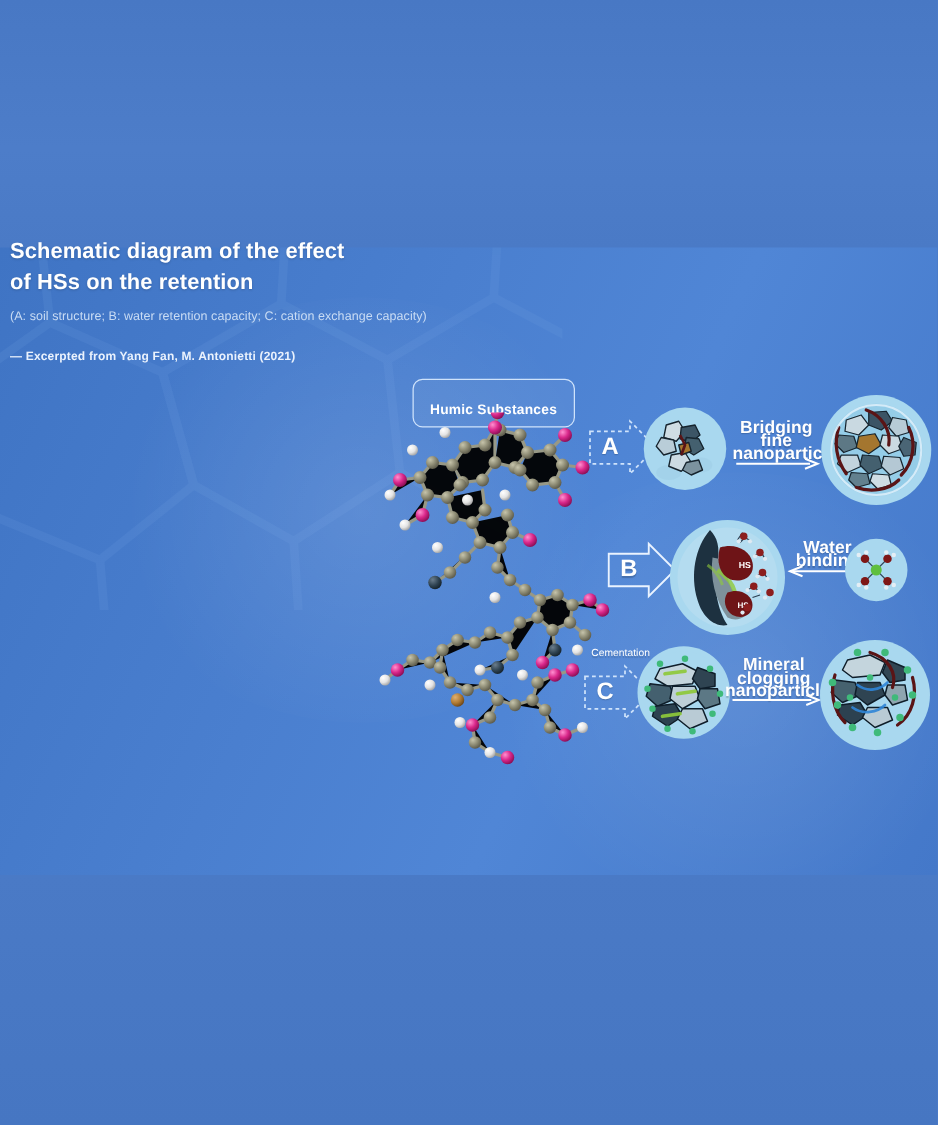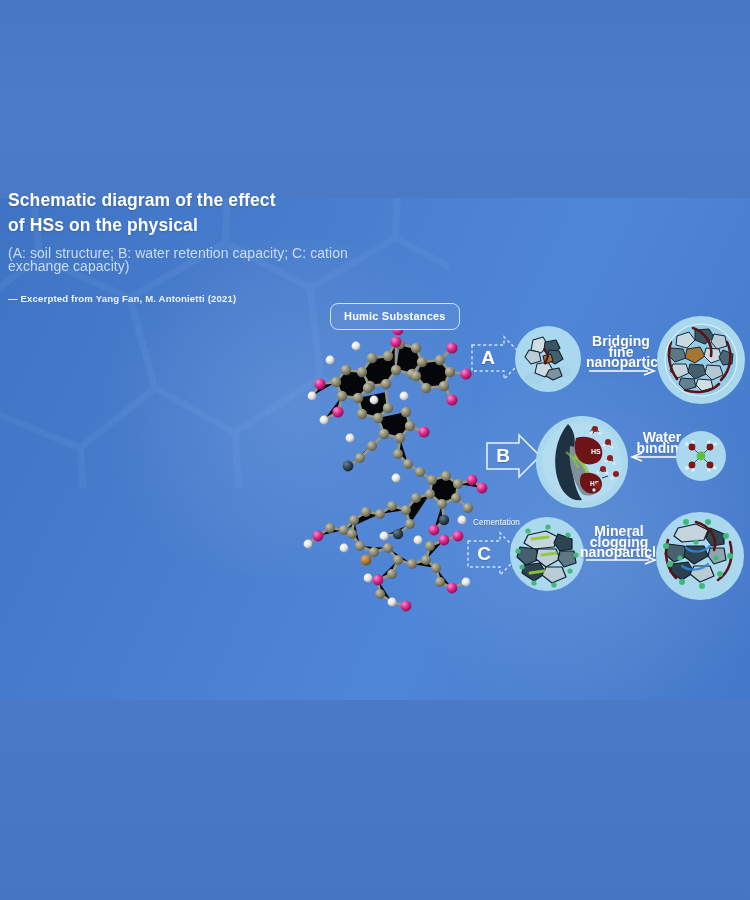--- a/index.html
+++ b/index.html
@@ -36,32 +36,32 @@
   .glow.g2{left:380px;top:180px;width:420px;height:340px;}
 
   
   .textblock{position:absolute;left:8px;top:188px;width:340px;}
   .title{
     color:#ffffff;font-size:17.5px;font-weight:bold;line-height:25px;
     letter-spacing:.1px;text-shadow:0 1px 2px rgba(0,0,0,.18);
   }
   .title .ln{display:block;}
   .subtitle{
-    margin-top:9px;color:#c9dcf4;font-size:14px;line-height:13px;
+    margin-top:9px;color:#c9dcf4;font-size:10px;line-height:13px;
     letter-spacing:.05px;
   }
   .attrib{
     margin-top:20px;color:#eaf2fd;font-size:9.6px;font-weight:bold;
     letter-spacing:.15px;
   }
 
   
   .pill{
     position:absolute;left:330px;top:303px;
-    padding:6px 13px 7px 13px;border:1.3px solid #cfe3fb;border-radius:8px;
+    padding:18px 13px 7px 13px;border:1.3px solid #cfe3fb;border-radius:8px;
     color:#ffffff;font-size:11px;font-weight:bold;letter-spacing:.2px;
     background:rgba(255,255,255,.05);white-space:nowrap;
   }
 
   
   .molecule{position:absolute;left:300px;top:330px;width:210px;height:290px;}
 
   
   .panel{position:absolute;}
 
@@ -119,21 +119,21 @@
       </g>
     </svg>
 
     <div class="glow g1"></div>
     <div class="glow g2"></div>
   </div>
 
   <div class="textblock">
     <div class="title">
       <span class="ln">Schematic diagram of the effect</span>
-      <span class="ln">of HSs on the physical</span>
+      <span class="ln">of HSs on the retention</span>
     </div>
     <div class="subtitle">(A: soil structure; B: water retention capacity; C: cation exchange capacity)</div>
     <div class="attrib">— Excerpted from Yang Fan, M. Antonietti (2021)</div>
   </div>
 
   <div class="pill">Humic Substances</div>
 
   <svg class="molecule" viewBox="0 0 210 290">
     <defs>
       <radialGradient id="gC" cx="33%" cy="30%" r="72%">

